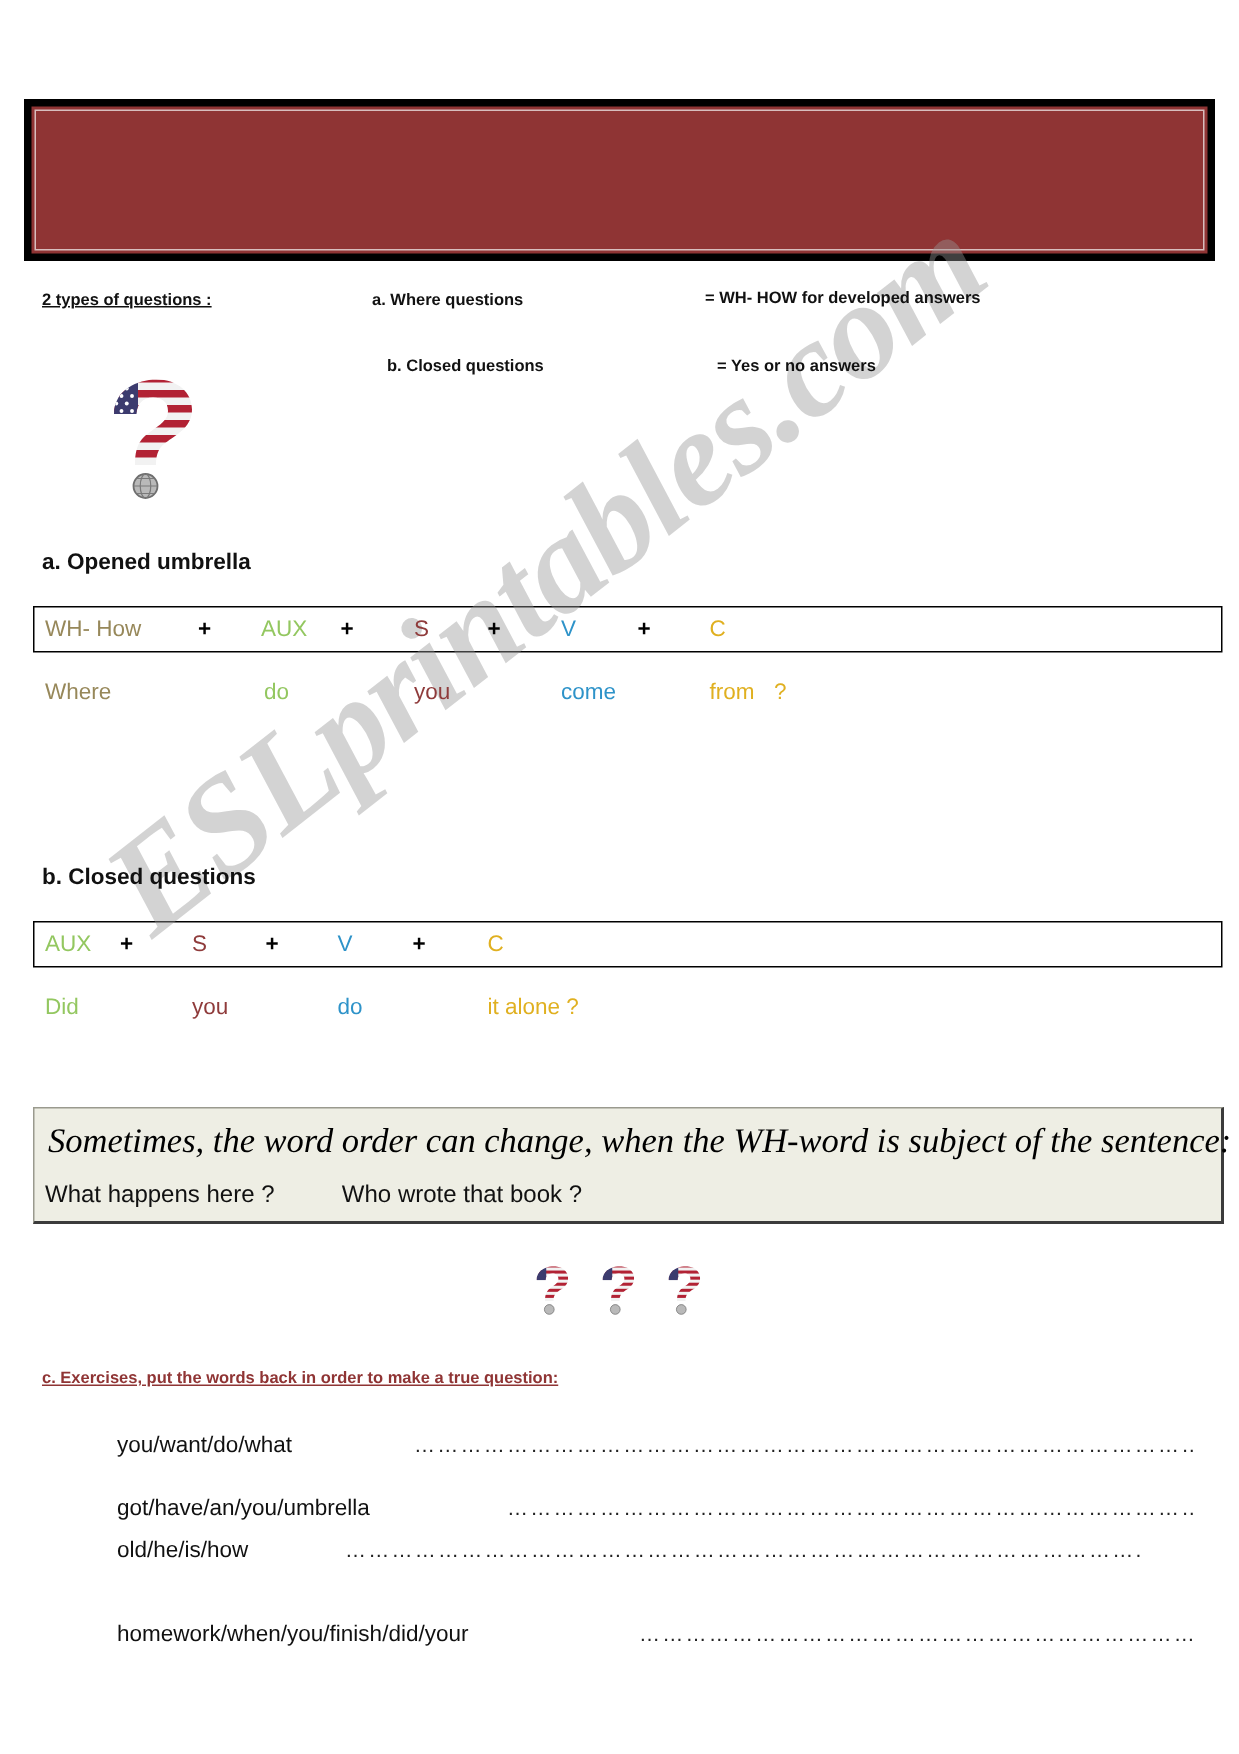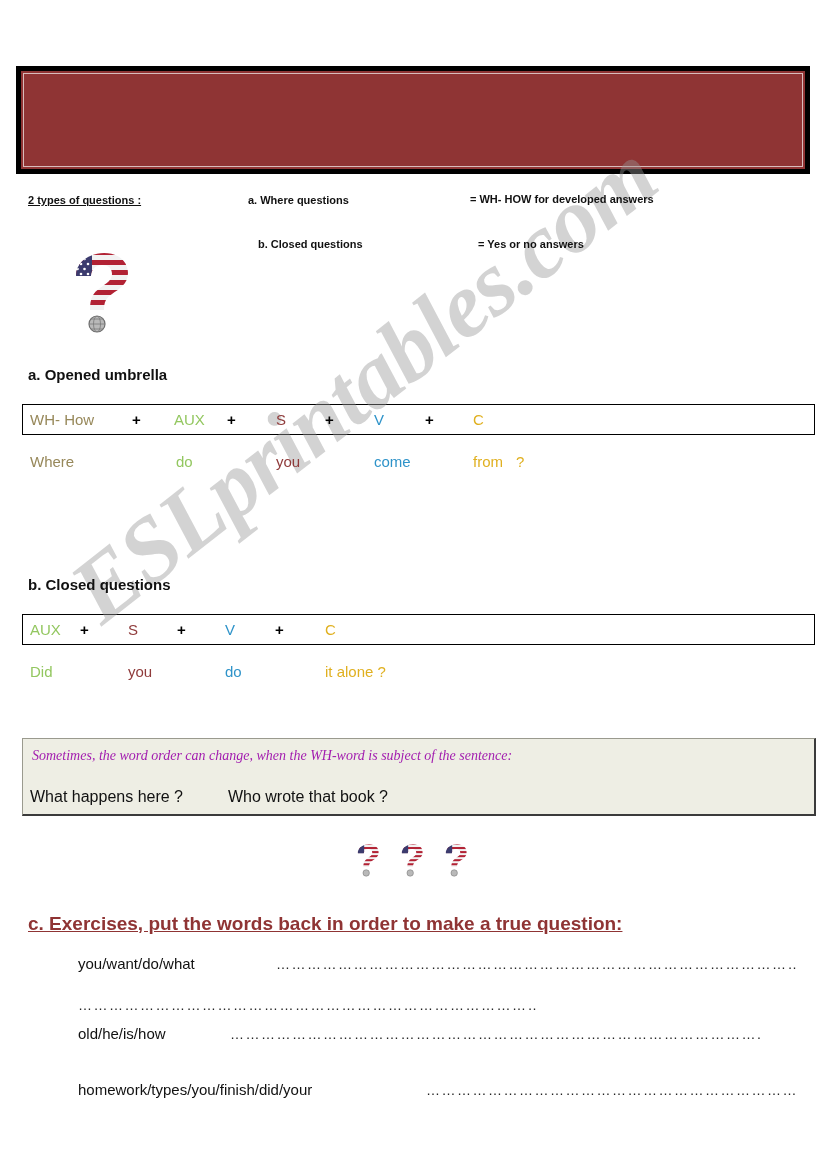--- a/index.html
+++ b/index.html
@@ -166,40 +166,40 @@
     border-left: 1px solid #9a9a8e;
     border-right: 2px solid #3b3b3b;
     border-bottom: 2px solid #3b3b3b;
     z-index: 3;
   }
   #note-line-1 {
     position: absolute;
     left: 32px; top: 748px;
     font-family: "Liberation Serif", serif;
     font-style: italic;
-    font-size: 14px;
-    color: #a21caf;
+    font-size: 23px;
+    color: #000000;
     white-space: nowrap;
     z-index: 6;
   }
   #note-line-2 {
     position: absolute;
     left: 30px; top: 788px;
     font-size: 16px;
     color: #111111;
     white-space: nowrap;
     z-index: 6;
   }
   #note-line-2 .gap { display: inline-block; width: 36px; }
 
   
   #exercises-heading {
     position: absolute;
     left: 28px; top: 913px;
-    font-size: 19px;
+    font-size: 11px;
     font-weight: bold;
     color: #8F3434;
     text-decoration: underline;
     white-space: nowrap;
     z-index: 6;
   }
   .exercise-row {
     position: absolute;
     left: 78px;
     z-index: 6;
@@ -407,22 +407,23 @@
   </div>
 </div>
 
 <div id="exercises-heading">c. Exercises, put the words back in order to make a true question:</div>
 
 <div class="exercise-row" id="exercise-1">
   <span class="prompt" style="width:198px;">you/want/do/what</span>
   <span class="dots" style="width:520px;">……………………………………………………………………………………………</span>
 </div>
 <div class="exercise-row" id="exercise-2">
+  <span class="prompt" style="width:260px;">got/have/an/you/umbrella</span>
   <span class="dots" style="width:458px;">……………………………………………………………………………….</span>
 </div>
 <div class="exercise-row" id="exercise-3">
   <span class="prompt" style="width:152px;">old/he/is/how</span>
   <span class="dots" style="width:566px;">………………………………………………………………………………………….</span>
 </div>
 <div class="exercise-row" id="exercise-4">
-  <span class="prompt" style="width:348px;">homework/types/you/finish/did/your</span>
+  <span class="prompt" style="width:348px;">homework/when/you/finish/did/your</span>
   <span class="dots" style="width:370px;">…………………………………………………………………….</span>
 </div>
 
 </body></html>

